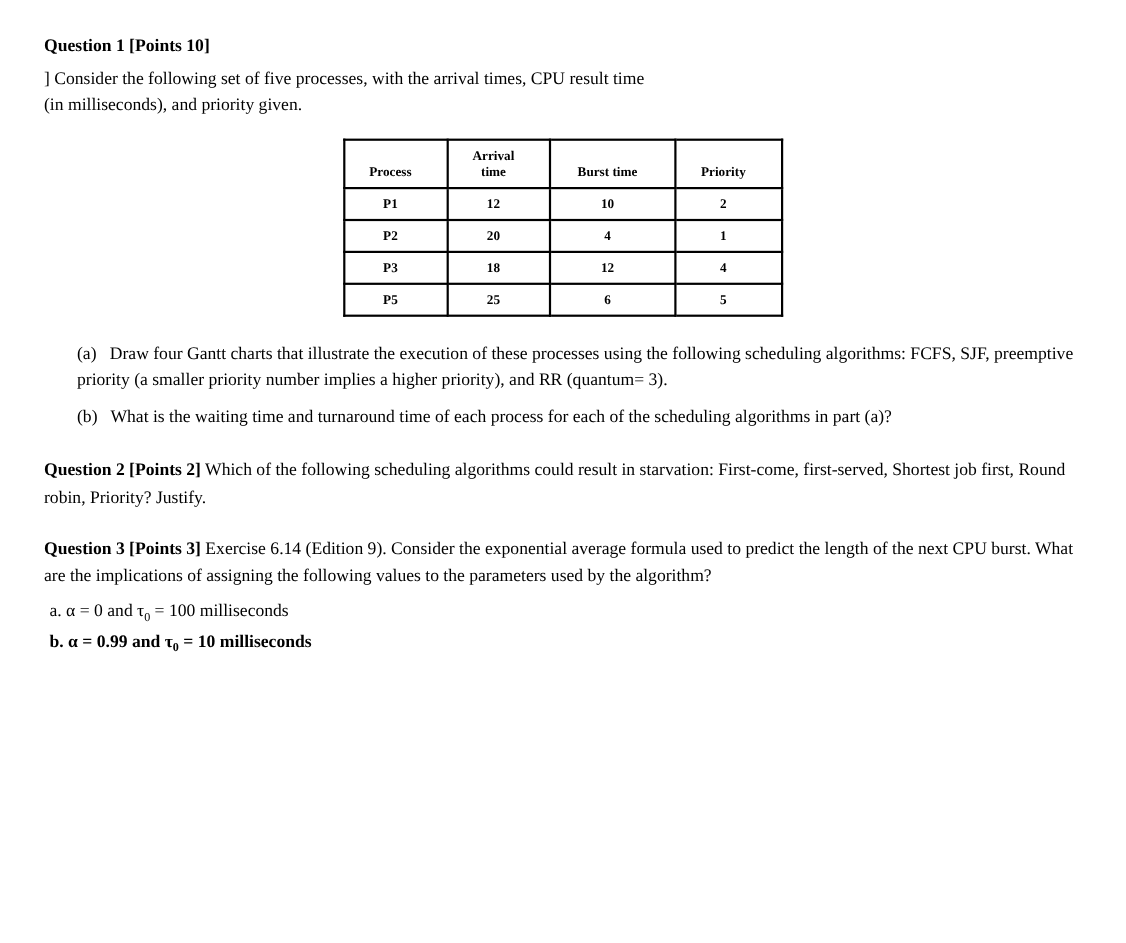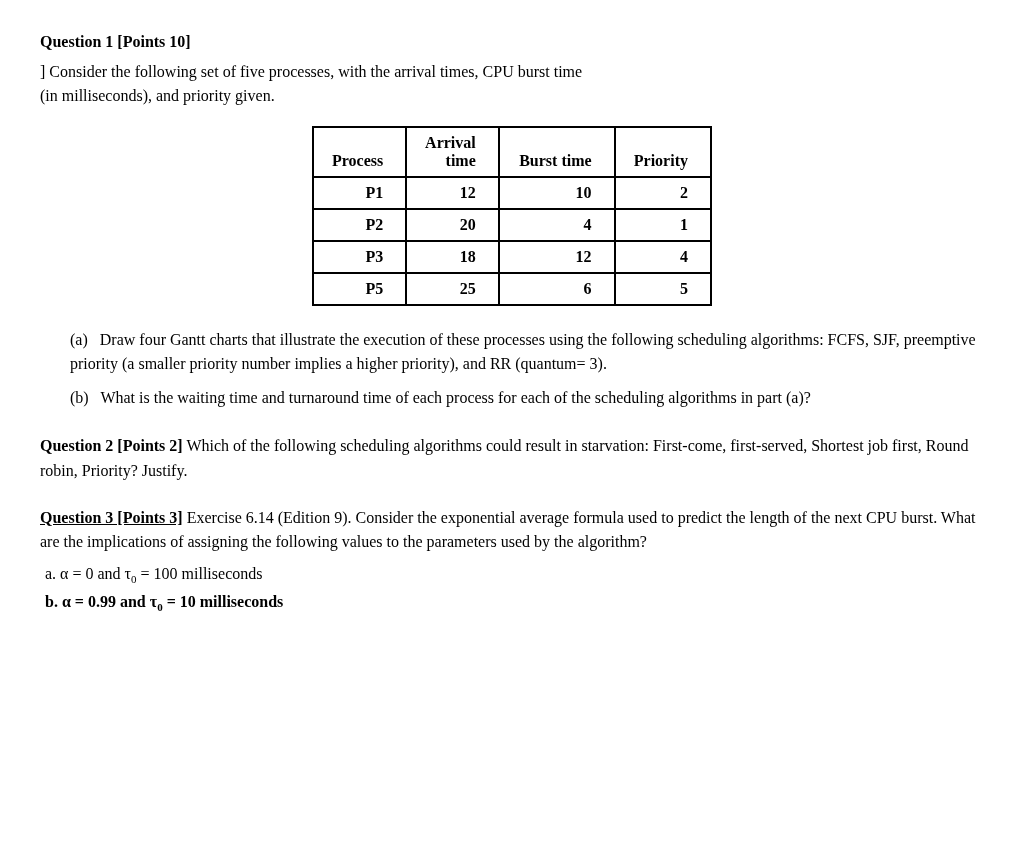--- a/index.html
+++ b/index.html
@@ -40,22 +40,22 @@
     }
 
     table {
       border-collapse: collapse;
       min-width: 400px;
     }
 
     table th, table td {
       border: 2px solid #000;
       padding: 6px 22px 6px 12px;
-      text-align: right;
-      font-size: 16px;
+      text-align: center;
+      font-size: 12px;
     }
 
     table th {
       font-weight: bold;
       vertical-align: bottom;
     }
 
     table td {
       font-weight: bold;
     }
@@ -96,21 +96,21 @@
     }
   </style>
 </head>
 <body>
 
 <div class="question-block">
   <div class="question-title">
     <span>Question 1 [Points 10]</span>
   </div>
   <div class="question-title-line2">
-    <span>] Consider the following set of five processes, with the arrival times, CPU burst time</span><br>
+    <span>] Consider the following set of five processes, with the arrival times, CPU result time</span><br>
     <span>(in milliseconds), and priority given.</span>
   </div>
 
   <div class="table-container">
     <table>
       <thead>
         <tr>
           <th>Process</th>
           <th>Arrival<br>time</th>
           <th>Burst time</th>
@@ -159,21 +159,21 @@
     </div>
   </div>
 </div>
 
 <div class="question-block q2-block">
   <span style="font-weight:bold;">Question 2 [Points 2]</span><span> Which of the following scheduling algorithms could result in starvation: First-come, first-served, Shortest job first, Round robin, Priority? Justify.</span>
 </div>
 
 <div class="question-block q3-block">
   <div>
-    <span style="font-weight:bold;text-decoration:underline;">Question 3 [Points 3]</span>
+    <span style="font-weight:bold;">Question 3 [Points 3]</span>
     <span style="font-weight:normal;">Exercise 6.14 (Edition 9).</span>
     <span> Consider the exponential average formula used to predict the length of the next CPU burst. What are the implications of assigning the following values to the parameters used by the algorithm?</span>
   </div>
   <div class="q3-parts">
     <div class="q3-part">
       <span>a.</span>
       <span> α = 0 and τ<sub>0</sub> = 100 milliseconds</span>
     </div>
     <div class="q3-part">
       <span style="font-weight:bold;">b.</span>

